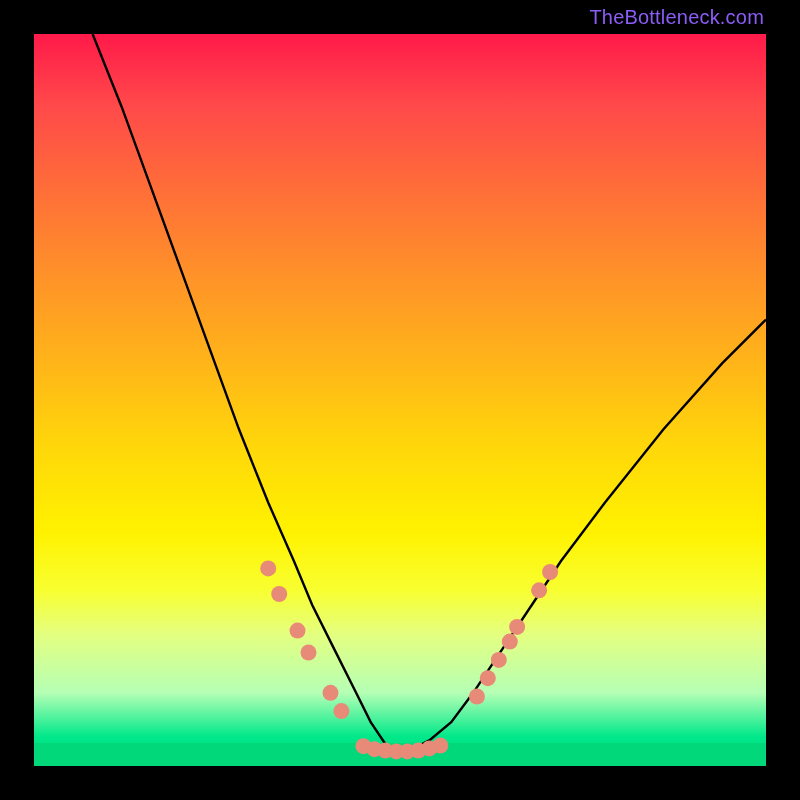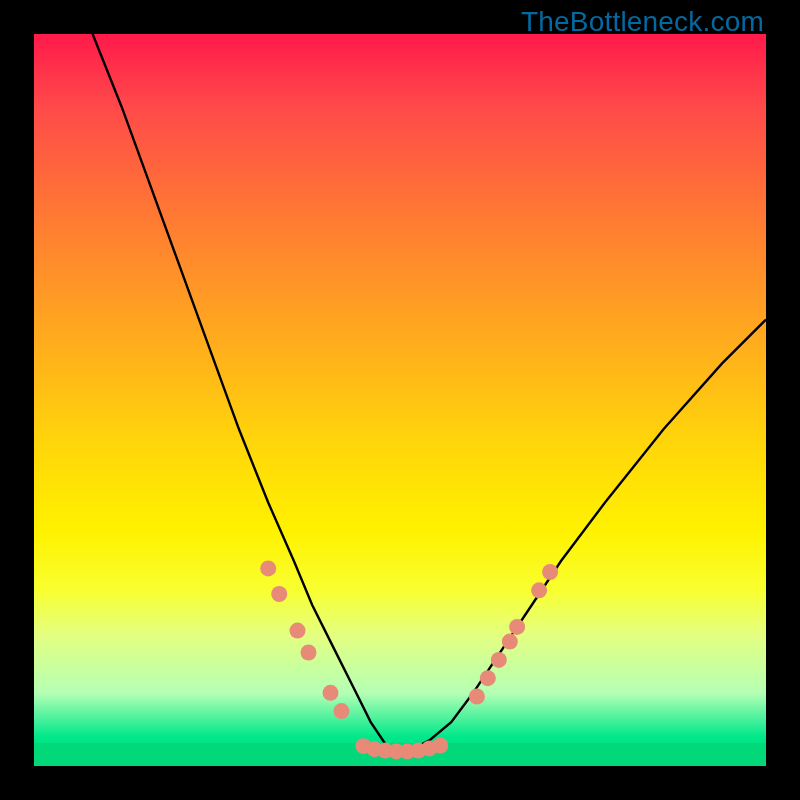--- a/index.html
+++ b/index.html
@@ -46,22 +46,22 @@
     left: 0;
     width: 100%;
     height: 3.2%;
     bottom: 0;
     background: #00d87a;
   }
   .watermark {
     position: absolute;
     top: 6px;
     right: 36px;
-    color: #0369a1;
-    font-size: 28px;
+    color: #8b5cf6;
+    font-size: 20px;
     font-weight: 500;
     letter-spacing: 0.2px;
   }
   svg.curve {
     position: absolute;
     top: 0;
     left: 0;
     width: 732px;
     height: 732px;
   }

